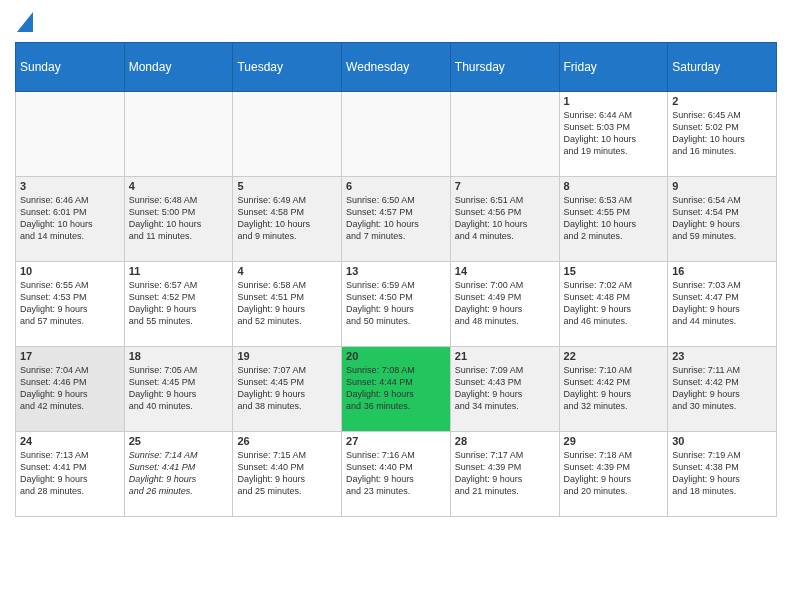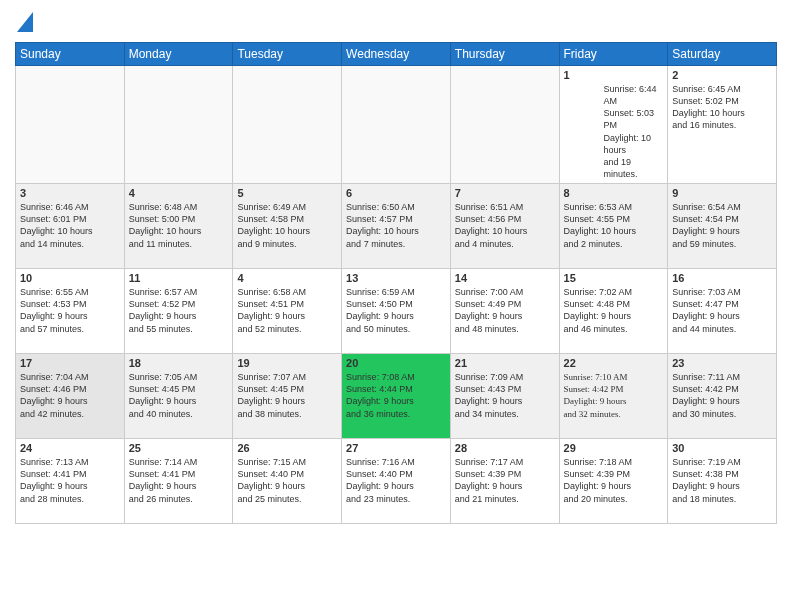--- a/index.html
+++ b/index.html
@@ -48,21 +48,21 @@
     }
     .calendar {
       width: 100%;
       border-collapse: collapse;
       table-layout: fixed;
     }
     .calendar th {
       background: #2176c7;
       color: #fff;
       font-size: 12px;
-      padding: 4px 4px;
+      padding: 17px 4px;
       text-align: left;
       border: 1px solid #1a5fa0;
       font-weight: normal;
     }
     .calendar td {
       border: 1px solid #ccc;
       vertical-align: top;
       padding: 3px 4px;
       font-size: 9.5px;
       height: 85px;
@@ -127,21 +127,21 @@
     </thead>
     <tbody id="calendar-body">
     <tr>
           <td class="empty-cell"></td>
           <td class="empty-cell"></td>
           <td class="empty-cell"></td>
           <td class="empty-cell"></td>
           <td class="empty-cell"></td>
           <td>
             <span class="day-number">1</span>
-            <div class="cell-text" style="white-space: pre-line; margin-left: 40px;">Sunrise: 6:44 AM
+            <div class="cell-text" style="white-space: pre-line;">Sunrise: 6:44 AM
 Sunset: 5:03 PM
 Daylight: 10 hours
 and 19 minutes.</div>
           </td>
           <td>
             <span class="day-number">2</span>
             <div class="cell-text" style="white-space: pre-line;">Sunrise: 6:45 AM
 Sunset: 5:02 PM
 Daylight: 10 hours
 and 16 minutes.</div>
@@ -280,21 +280,21 @@
           </td>
           <td style="background: rgb(240, 240, 240);">
             <span class="day-number">21</span>
             <div class="cell-text" style="white-space: pre-line;">Sunrise: 7:09 AM
 Sunset: 4:43 PM
 Daylight: 9 hours
 and 34 minutes.</div>
           </td>
           <td style="background: rgb(240, 240, 240);">
             <span class="day-number">22</span>
-            <div class="cell-text" style="white-space: pre-line; font-family: Liberation Serif, serif;">Sunrise: 7:10 AM
+            <div class="cell-text" style="white-space: pre-line;">Sunrise: 7:10 AM
 Sunset: 4:42 PM
 Daylight: 9 hours
 and 32 minutes.</div>
           </td>
           <td style="background: rgb(240, 240, 240);">
             <span class="day-number">23</span>
             <div class="cell-text" style="white-space: pre-line;">Sunrise: 7:11 AM
 Sunset: 4:42 PM
 Daylight: 9 hours
 and 30 minutes.</div>
@@ -303,21 +303,21 @@
         <tr>
           <td>
             <span class="day-number">24</span>
             <div class="cell-text" style="white-space: pre-line;">Sunrise: 7:13 AM
 Sunset: 4:41 PM
 Daylight: 9 hours
 and 28 minutes.</div>
           </td>
           <td>
             <span class="day-number">25</span>
-            <div class="cell-text" style="white-space: pre-line;">Sunrise: 7:14 AM
+            <div class="cell-text" style="white-space: pre-line; font-style: italic;">Sunrise: 7:14 AM
 Sunset: 4:41 PM
 Daylight: 9 hours
 and 26 minutes.</div>
           </td>
           <td>
             <span class="day-number">26</span>
             <div class="cell-text" style="white-space: pre-line;">Sunrise: 7:15 AM
 Sunset: 4:40 PM
 Daylight: 9 hours
 and 25 minutes.</div>

